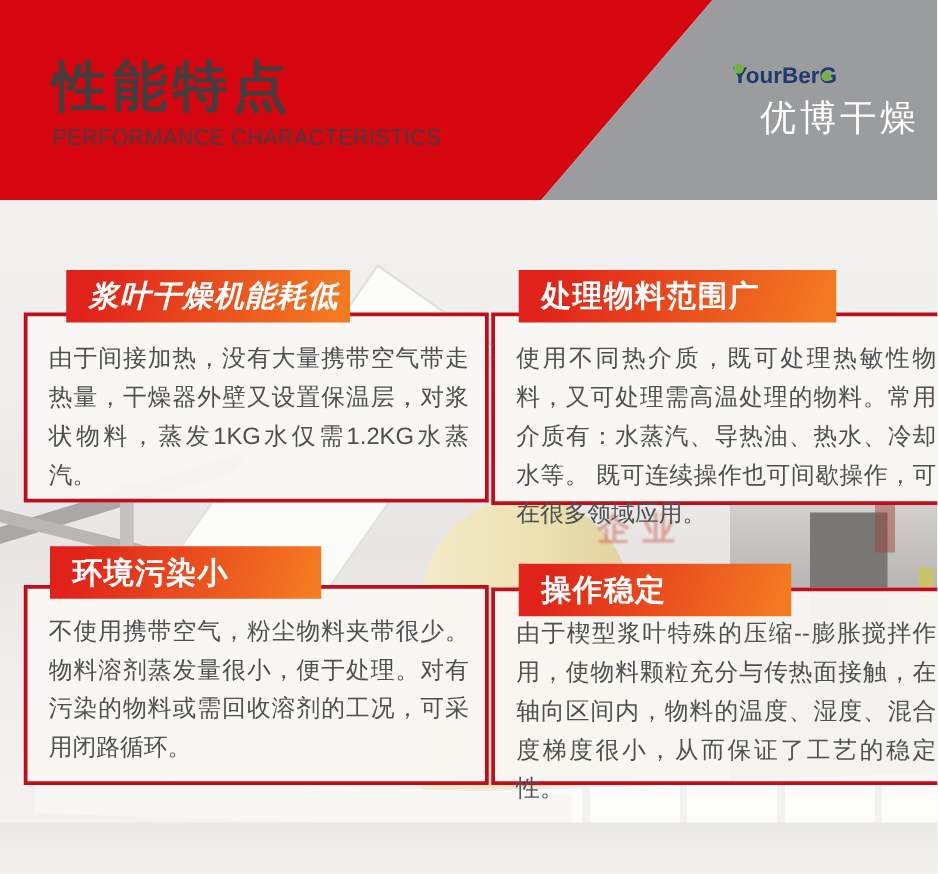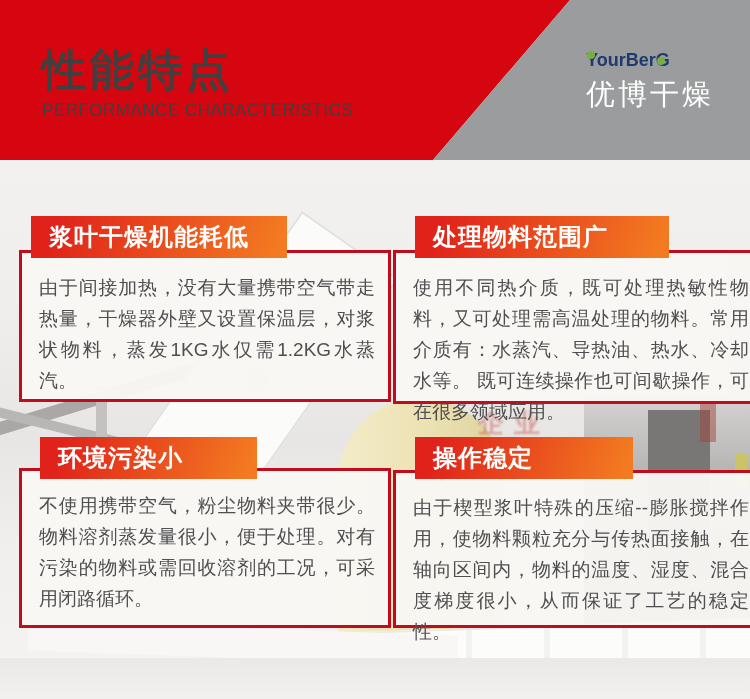--- a/index.html
+++ b/index.html
@@ -28,21 +28,21 @@
   .banner-text{position:absolute;left:42px;top:46px;color:#404040;}
   .banner-title{font-size:44px;font-weight:bold;letter-spacing:4px;line-height:1.1;}
   .banner-sub{margin-top:6px;font-size:17px;letter-spacing:.5px;font-weight:400;
     transform:scaleY(1.08);transform-origin:left top;}
   .logo{position:absolute;left:586px;top:50px;width:150px;}
   .brand{position:relative;display:inline-block;font-size:18px;font-weight:bold;
     color:var(--logo-navy);letter-spacing:0;}
   .green-dot{position:absolute;background:var(--logo-green);border-radius:50%;}
   .green-dot.d1{width:8px;height:8px;left:1px;top:1px;}
   .green-dot.d2{width:8px;height:8px;right:5px;bottom:6px;}
-  .brand-cn{margin-top:4px;font-size:29px;font-weight:300;color:#ffffff;letter-spacing:3px;}
+  .brand-cn{margin-top:4px;font-size:29px;font-weight:300;color:#ffffff;letter-spacing:3px;text-align:right;}
 
   
   .photo{position:absolute;left:0;top:158px;width:750px;height:541px;overflow:hidden;
     background:linear-gradient(180deg,#f2f1ef 0%,#efeeec 28%,#e7e6e4 52%,#f0efed 72%,#f5f4f2 100%);}
   .ph{position:absolute;}
   .ph-truss1{left:-30px;top:238px;width:230px;height:13px;background:#a9a8a6;transform:rotate(-17deg);}
   .ph-truss2{left:-16px;top:268px;width:180px;height:10px;background:#b8b7b5;transform:rotate(14deg);}
   .ph-post{left:96px;top:228px;width:11px;height:78px;background:#c3c2c0;}
   .ph-conveyor{left:168px;top:48px;width:118px;height:430px;background:#fbfbfa;
     border:2px solid #e2e1df;transform:rotate(35deg);}
@@ -69,24 +69,24 @@
   
   .card{position:absolute;width:372px;background:var(--card-bg);
     border:3px solid var(--card-border);}
   .card-1{left:19px;top:250px;height:152px;}
   .card-2{left:393px;top:250px;height:154px;}
   .card-3{left:19px;top:468px;height:160px;}
   .card-4{left:393px;top:470px;height:158px;}
   .tab{position:absolute;height:42px;display:flex;align-items:center;
     padding-left:18px;color:#fff;font-size:24px;font-weight:bold;letter-spacing:1px;
     background:linear-gradient(110deg,var(--tab-red) 10%,var(--tab-orange) 95%);}
-  .tab-1{left:31px;top:216px;width:256px;}
+  .tab-1{left:53px;top:216px;width:227px;font-style:italic;}
   .tab-2{left:415px;top:216px;width:254px;}
   .tab-3{left:40px;top:437px;width:217px;}
-  .tab-4{left:415px;top:437px;width:218px;}
+  .tab-4{left:415px;top:451px;width:218px;}
   .card-body{padding:19px 13px 0 17px;font-size:19px;line-height:31px;
     color:var(--body-text);text-align:justify;}
 </style>
 </head>
 <body>
 
 <div class="page">
 
   <div class="photo">
     <div class="ph ph-truss1"></div>

